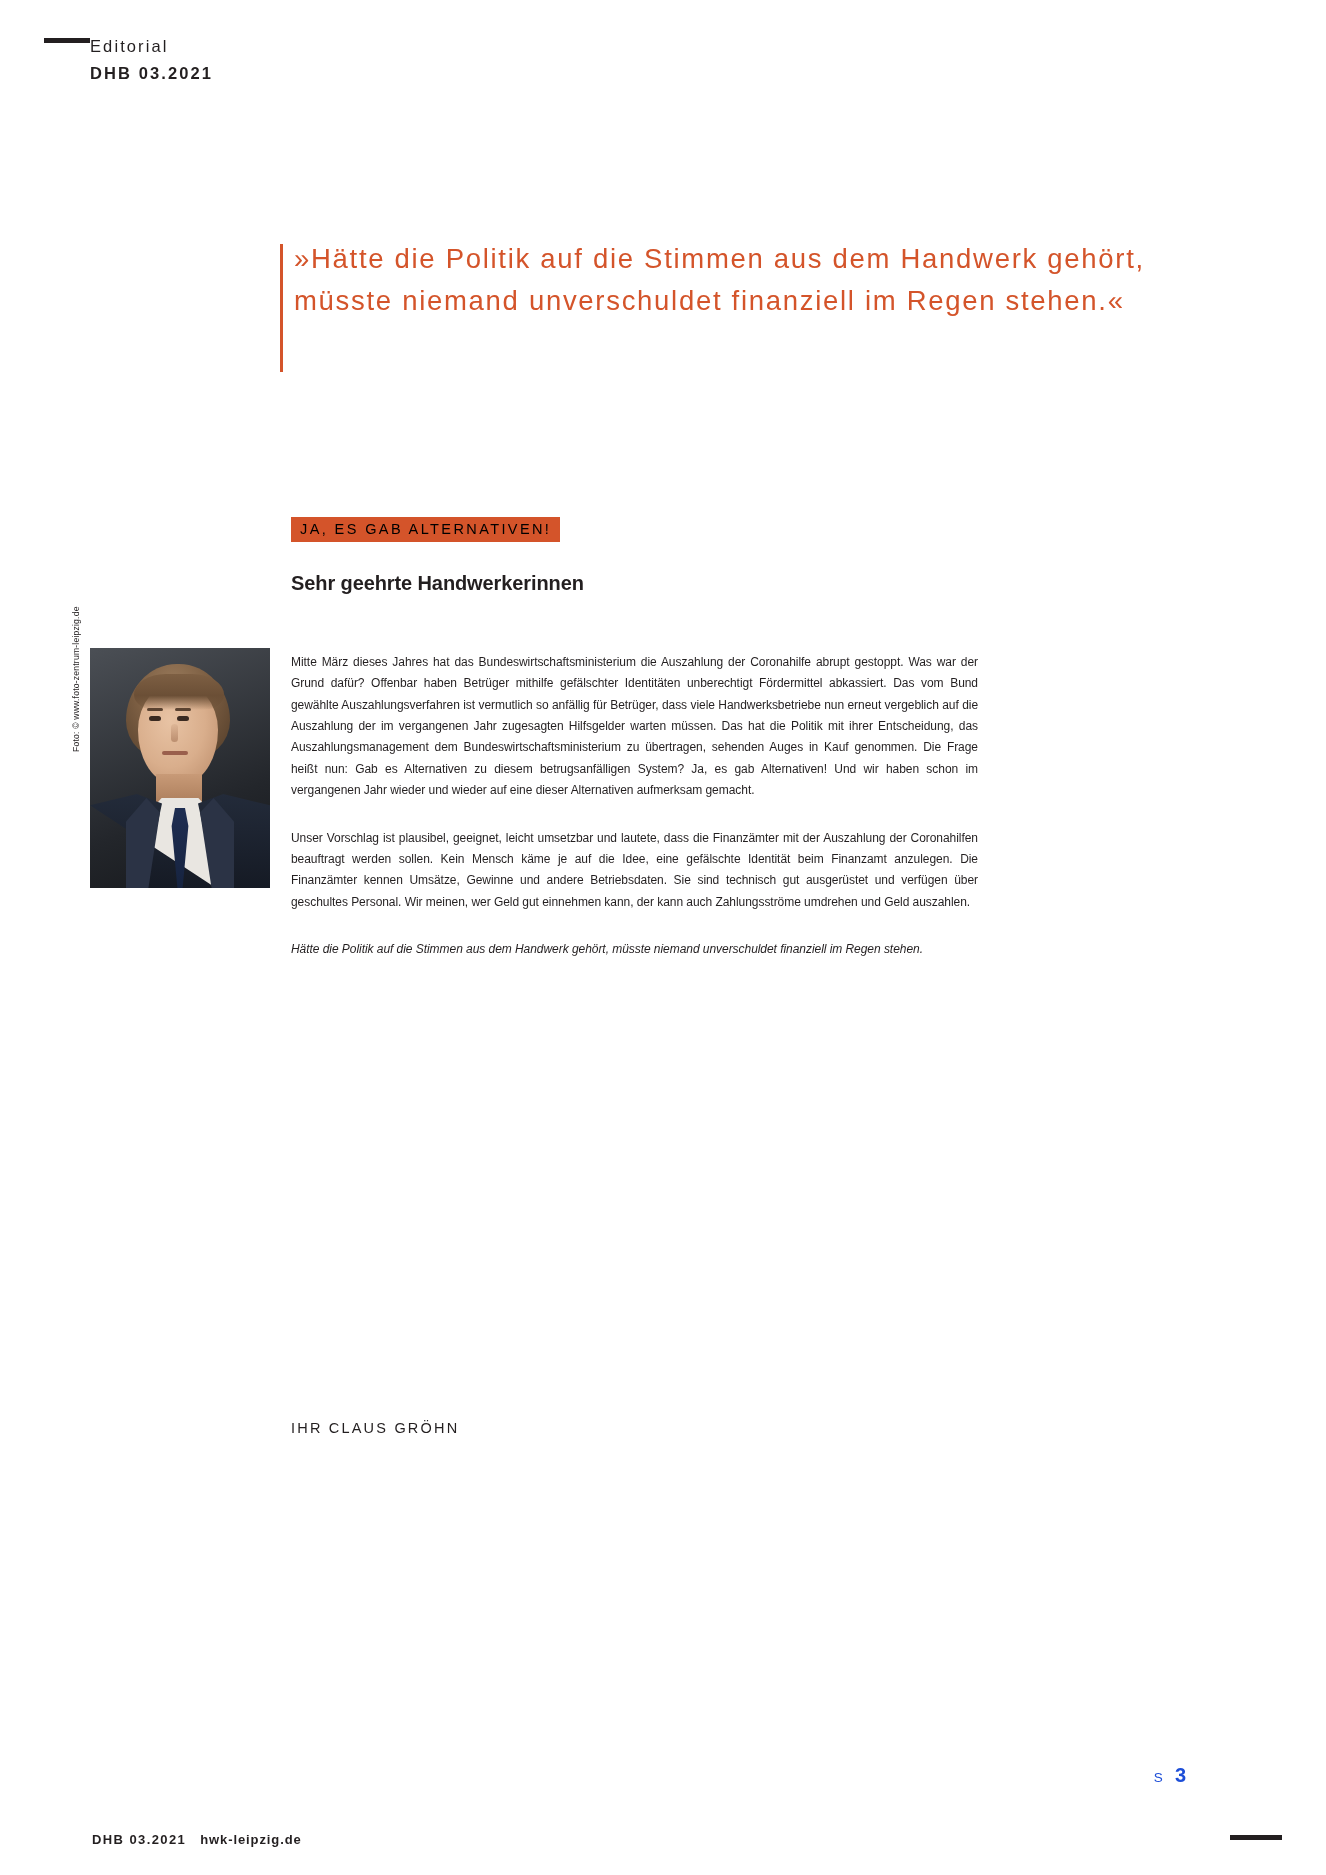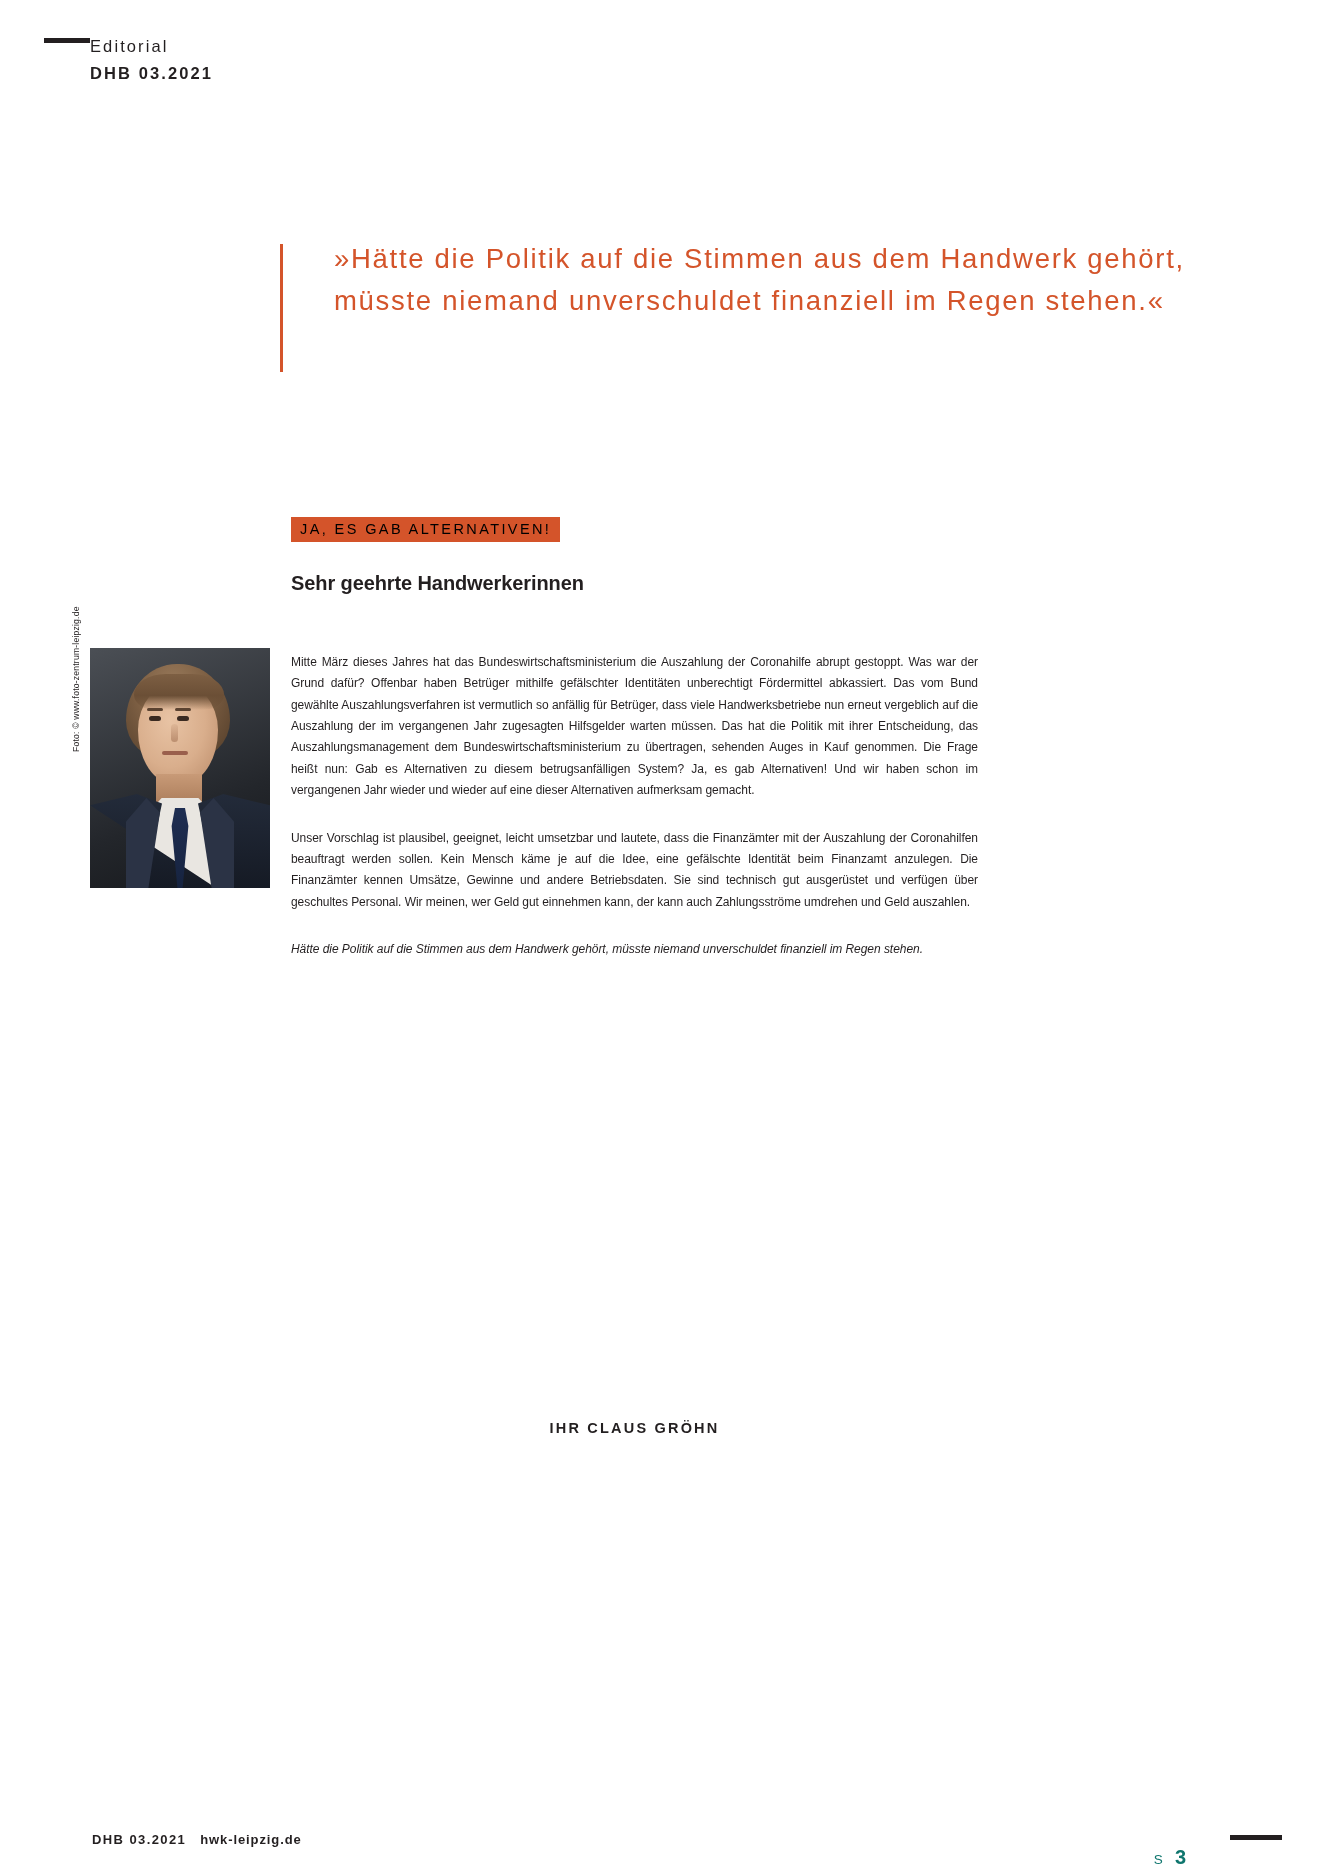--- a/index.html
+++ b/index.html
@@ -45,21 +45,20 @@
     color: #231f20;
     margin-top: 3px;
   }
 
   
   .quote-wrap {
     position: absolute;
     left: 280px;
     top: 238px;
     width: 880px;
-    padding-left: 40px;
   }
   .quote-bar {
     position: absolute;
     left: 0;
     top: 6px;
     width: 3px;
     height: 128px;
     background: #d4542a;
   }
   .quote-text {
@@ -115,23 +114,23 @@
   .body-col p:last-of-type {
     margin-bottom: 15px;
     font-style: italic;
   }
 
   .signature {
     position: absolute;
     left: 291px;
     top: 1420px;
     width: 687px;
-    text-align: center;
+    text-align: left;
     font-size: 14.5px;
-    font-weight: 700;
+    font-weight: 400;
     letter-spacing: 2.2px;
     color: #231f20;
   }
 
   
   .portrait-box {
     position: absolute;
     left: 90px;
     top: 648px;
     width: 180px;
@@ -307,24 +306,24 @@
     font-weight: 700;
   }
   .footer-left .fl-url {
     font-weight: 700;
     margin-left: 9px;
     letter-spacing: 0.9px;
   }
   .footer-right {
     position: absolute;
     right: 140px;
-    top: 1846px;
+    top: 1764px;
     font-size: 13.5px;
     letter-spacing: 1.2px;
-    color: #0f766e;
+    color: #1d4ed8;
     margin-left: 28px;
   }
   .footer-right .fr-num {
     font-size: 20px;
     font-weight: 700;
     margin-left: 6px;
     letter-spacing: 0;
   }
   .footer-dash {
     position: absolute;

